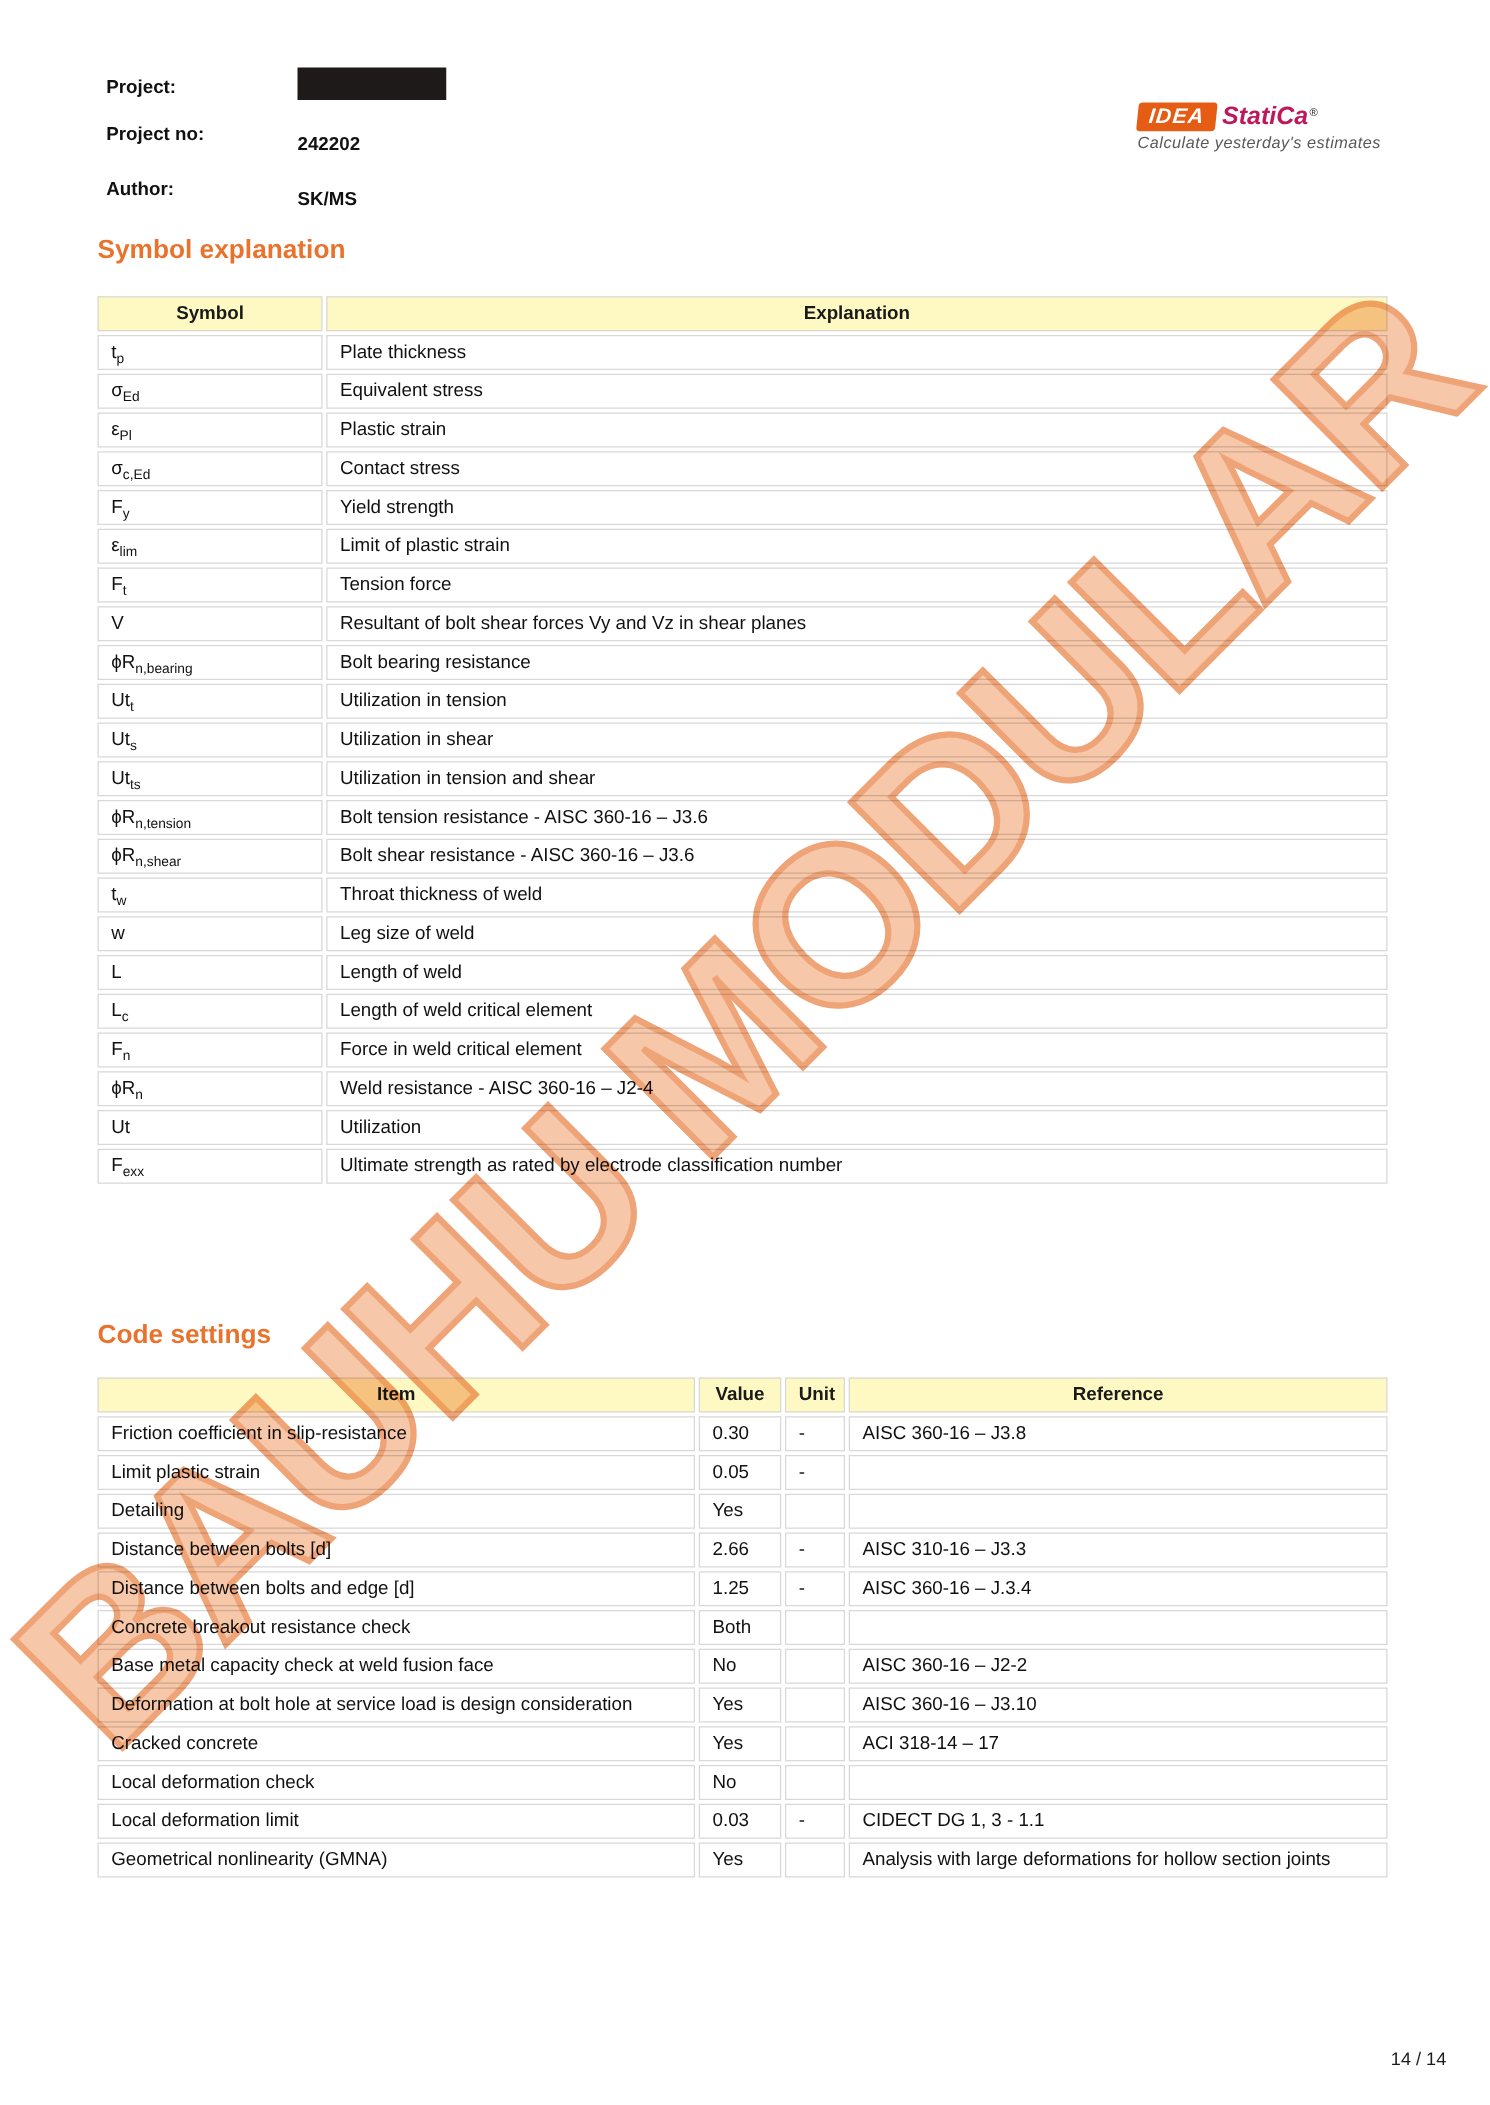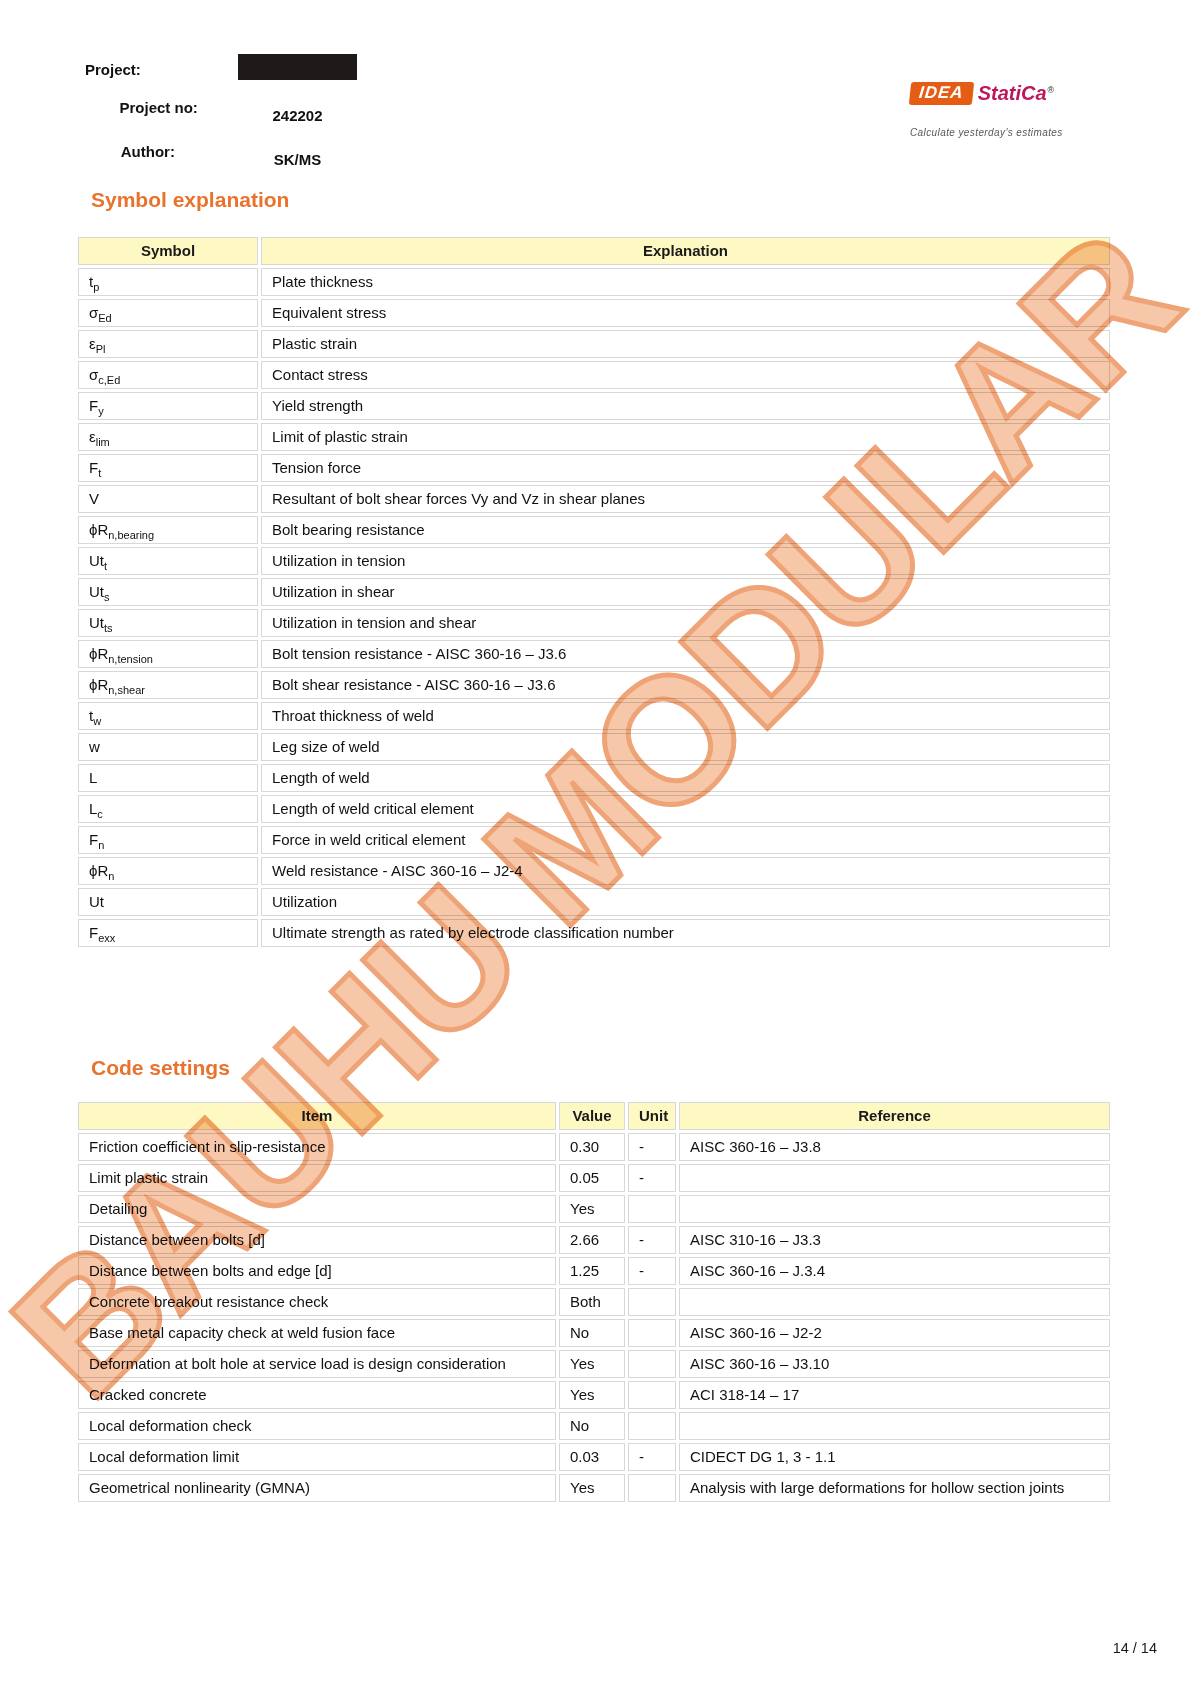--- a/index.html
+++ b/index.html
@@ -9,41 +9,41 @@
     background:#ffffff;
     font-family:"Liberation Sans", sans-serif;
     color:#111;
     position:relative;
     overflow:hidden;
   }
   .page { position:absolute; inset:0; }
 
   
   .meta { position:absolute; left:85px; top:58px; font-size:15px; line-height:17px; }
-  .meta-row { display:flex; margin-bottom:11px; align-items:center; min-height:17px;justify-content:center; }
+  .meta-row { display:flex; margin-bottom:11px; align-items:center; min-height:17px; }
   .meta-label { font-weight:bold; width:153px; }
   .meta-value { font-weight:bold;margin-top:16px; }
   .redacted { width:119px; height:26px; background:#1d1a19; margin-top:-4px; }
 
   
   .logo { position:absolute; left:910px; top:82px; }
   .logo-row { display:flex; align-items:center; }
   .idea-box {
     background:#e55c15; color:#fff;
     font-style:italic; font-weight:bold; font-size:17px;
     letter-spacing:1px; padding:1px 9px 2px 9px;
     border-radius:3px; transform:skewX(-6deg);
   }
   .statica { font-size:20px; font-weight:bold; font-style:italic; color:#be185d; margin-left:5px; }
   .reg { font-size:9px; color:#1d1d1b; vertical-align:top; margin-left:1px; transform:translateY(-4px); }
-  .tagline { font-size:10px; color:#585858; margin-top:22px; letter-spacing:0.4px; font-style:italic; }
+  .tagline { font-size:13px; color:#585858; margin-top:1px; letter-spacing:0.4px; font-style:italic; }
 
   
   h1.section-title {
-    position:absolute; left:91px; margin:0;
+    position:absolute; left:78px; margin:0;
     font-size:21px; font-weight:bold; color:#e9722c;
   }
   #symbols-title { top:188px; }
   #code-title    { top:1056px;text-align:right; }
 
   
   table.report {
     position:absolute; left:75px; width:1038px;
     border-collapse:separate; border-spacing:3px;
     table-layout:fixed;

